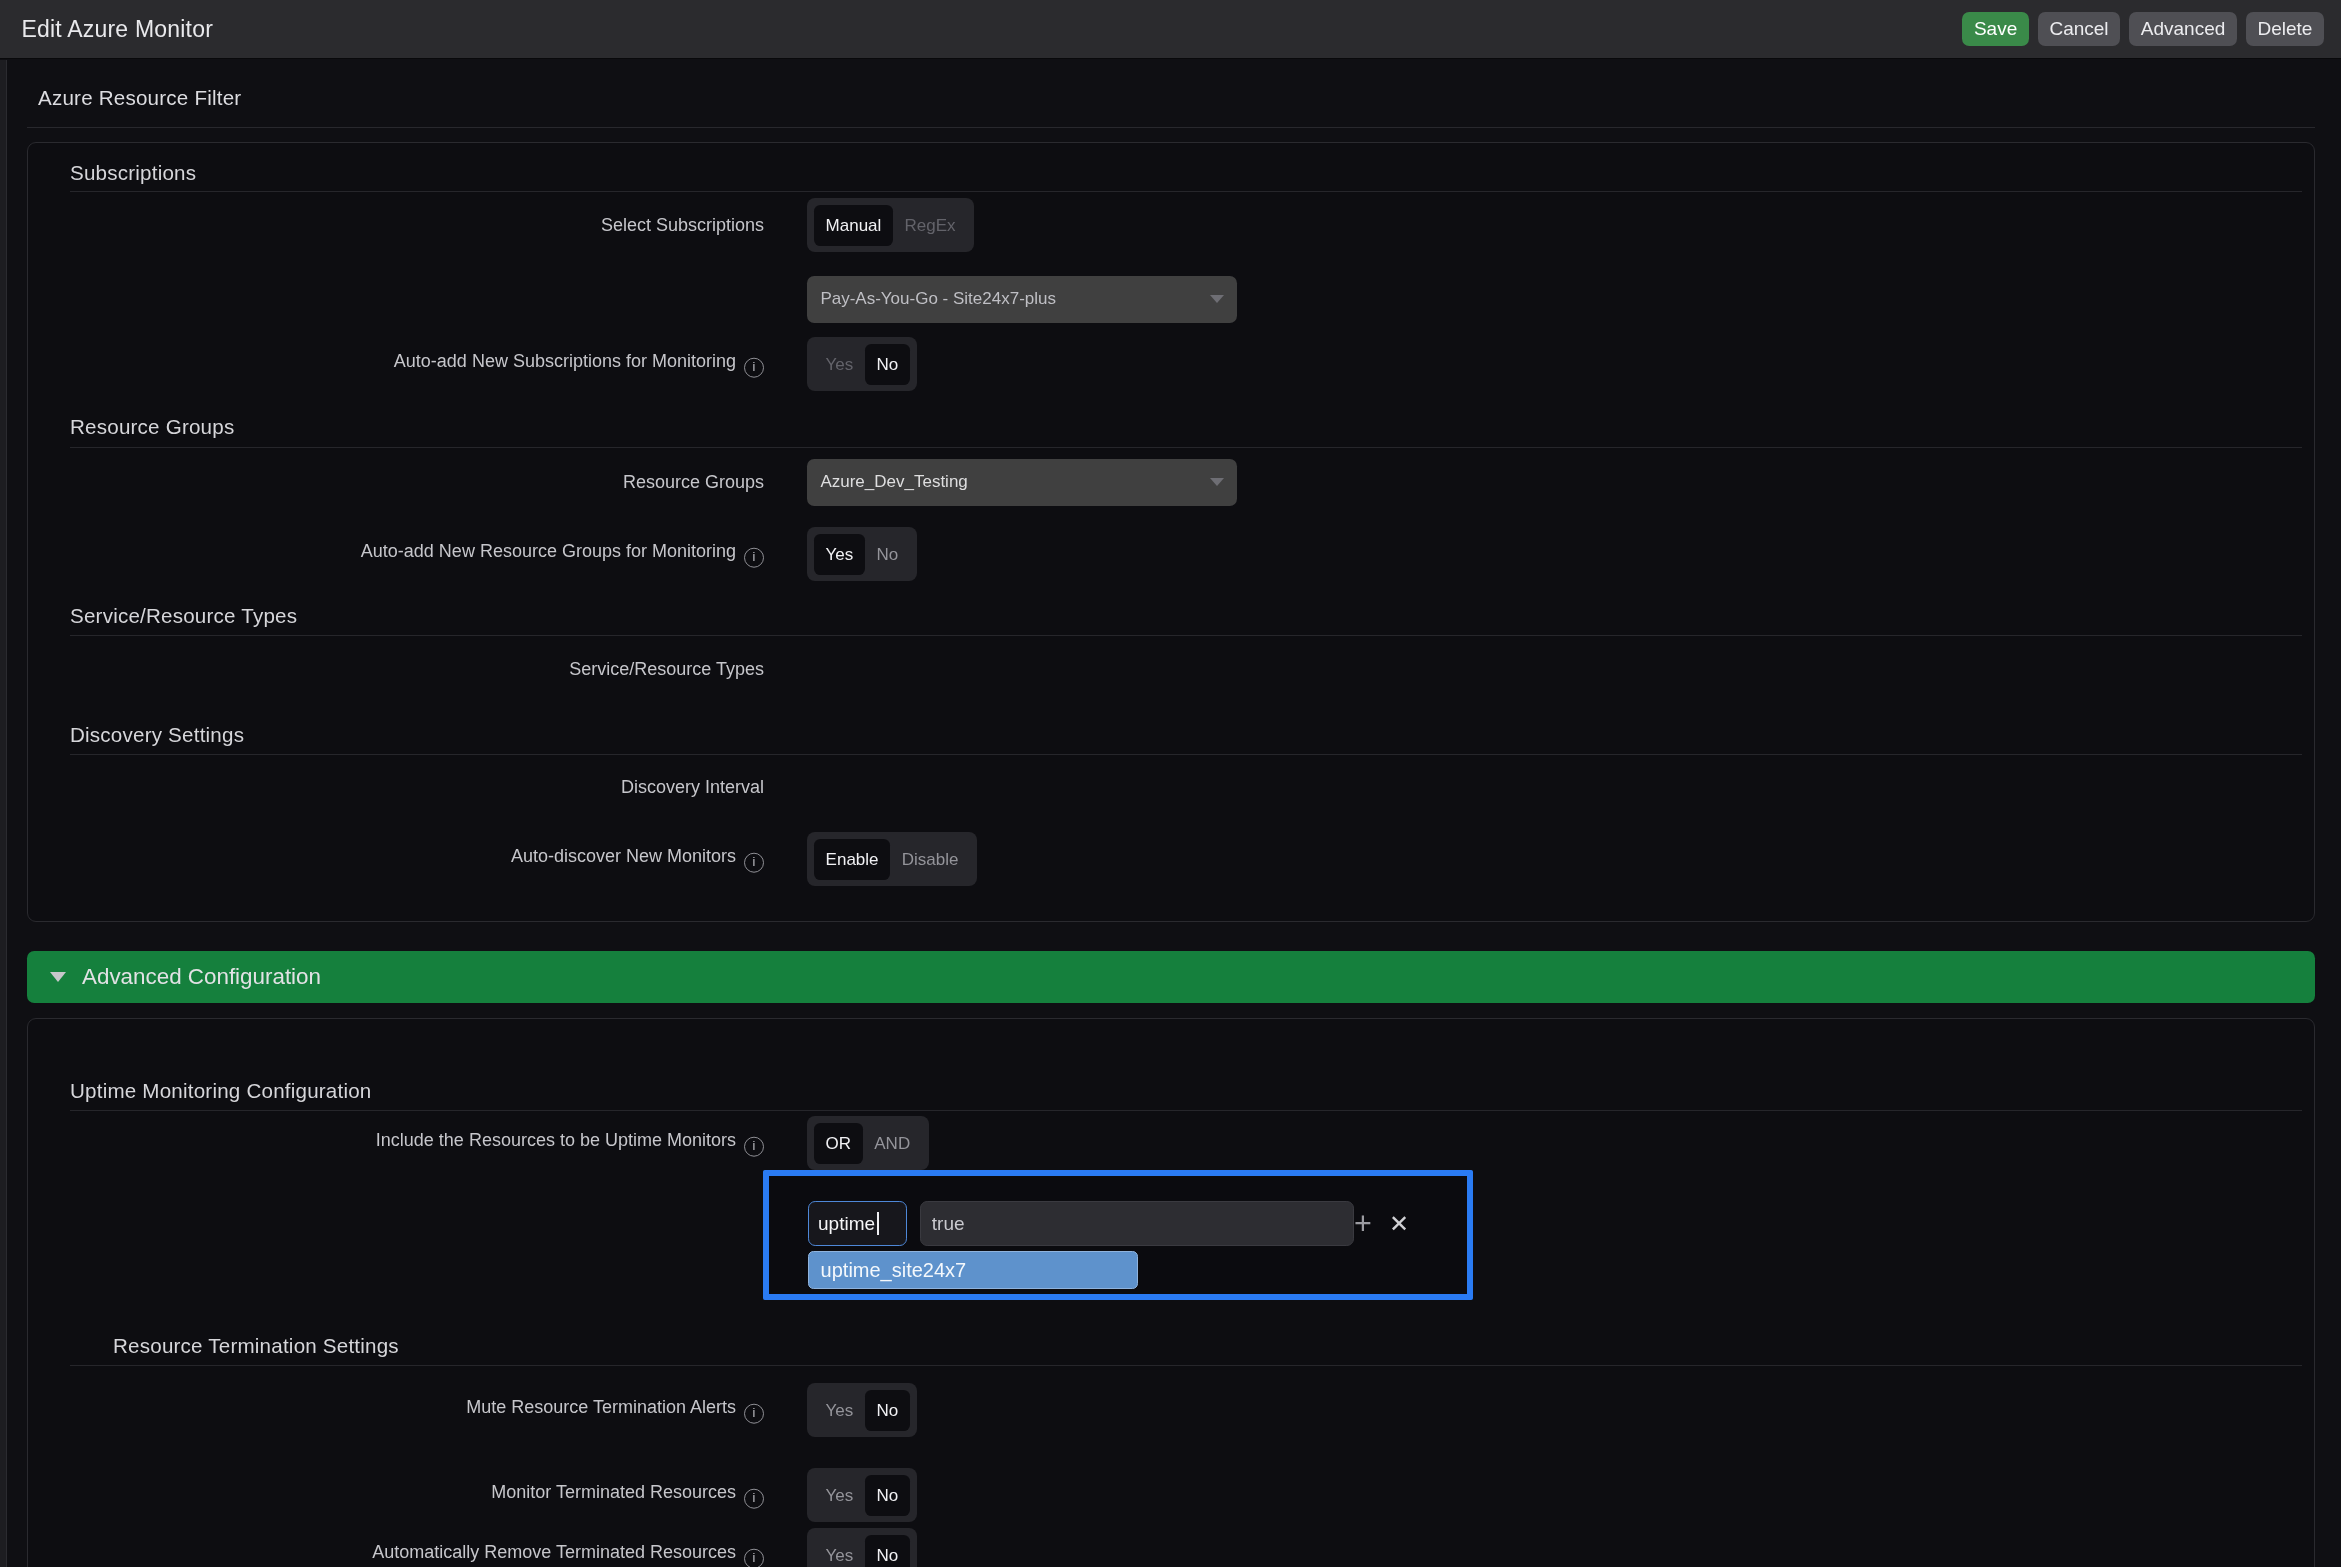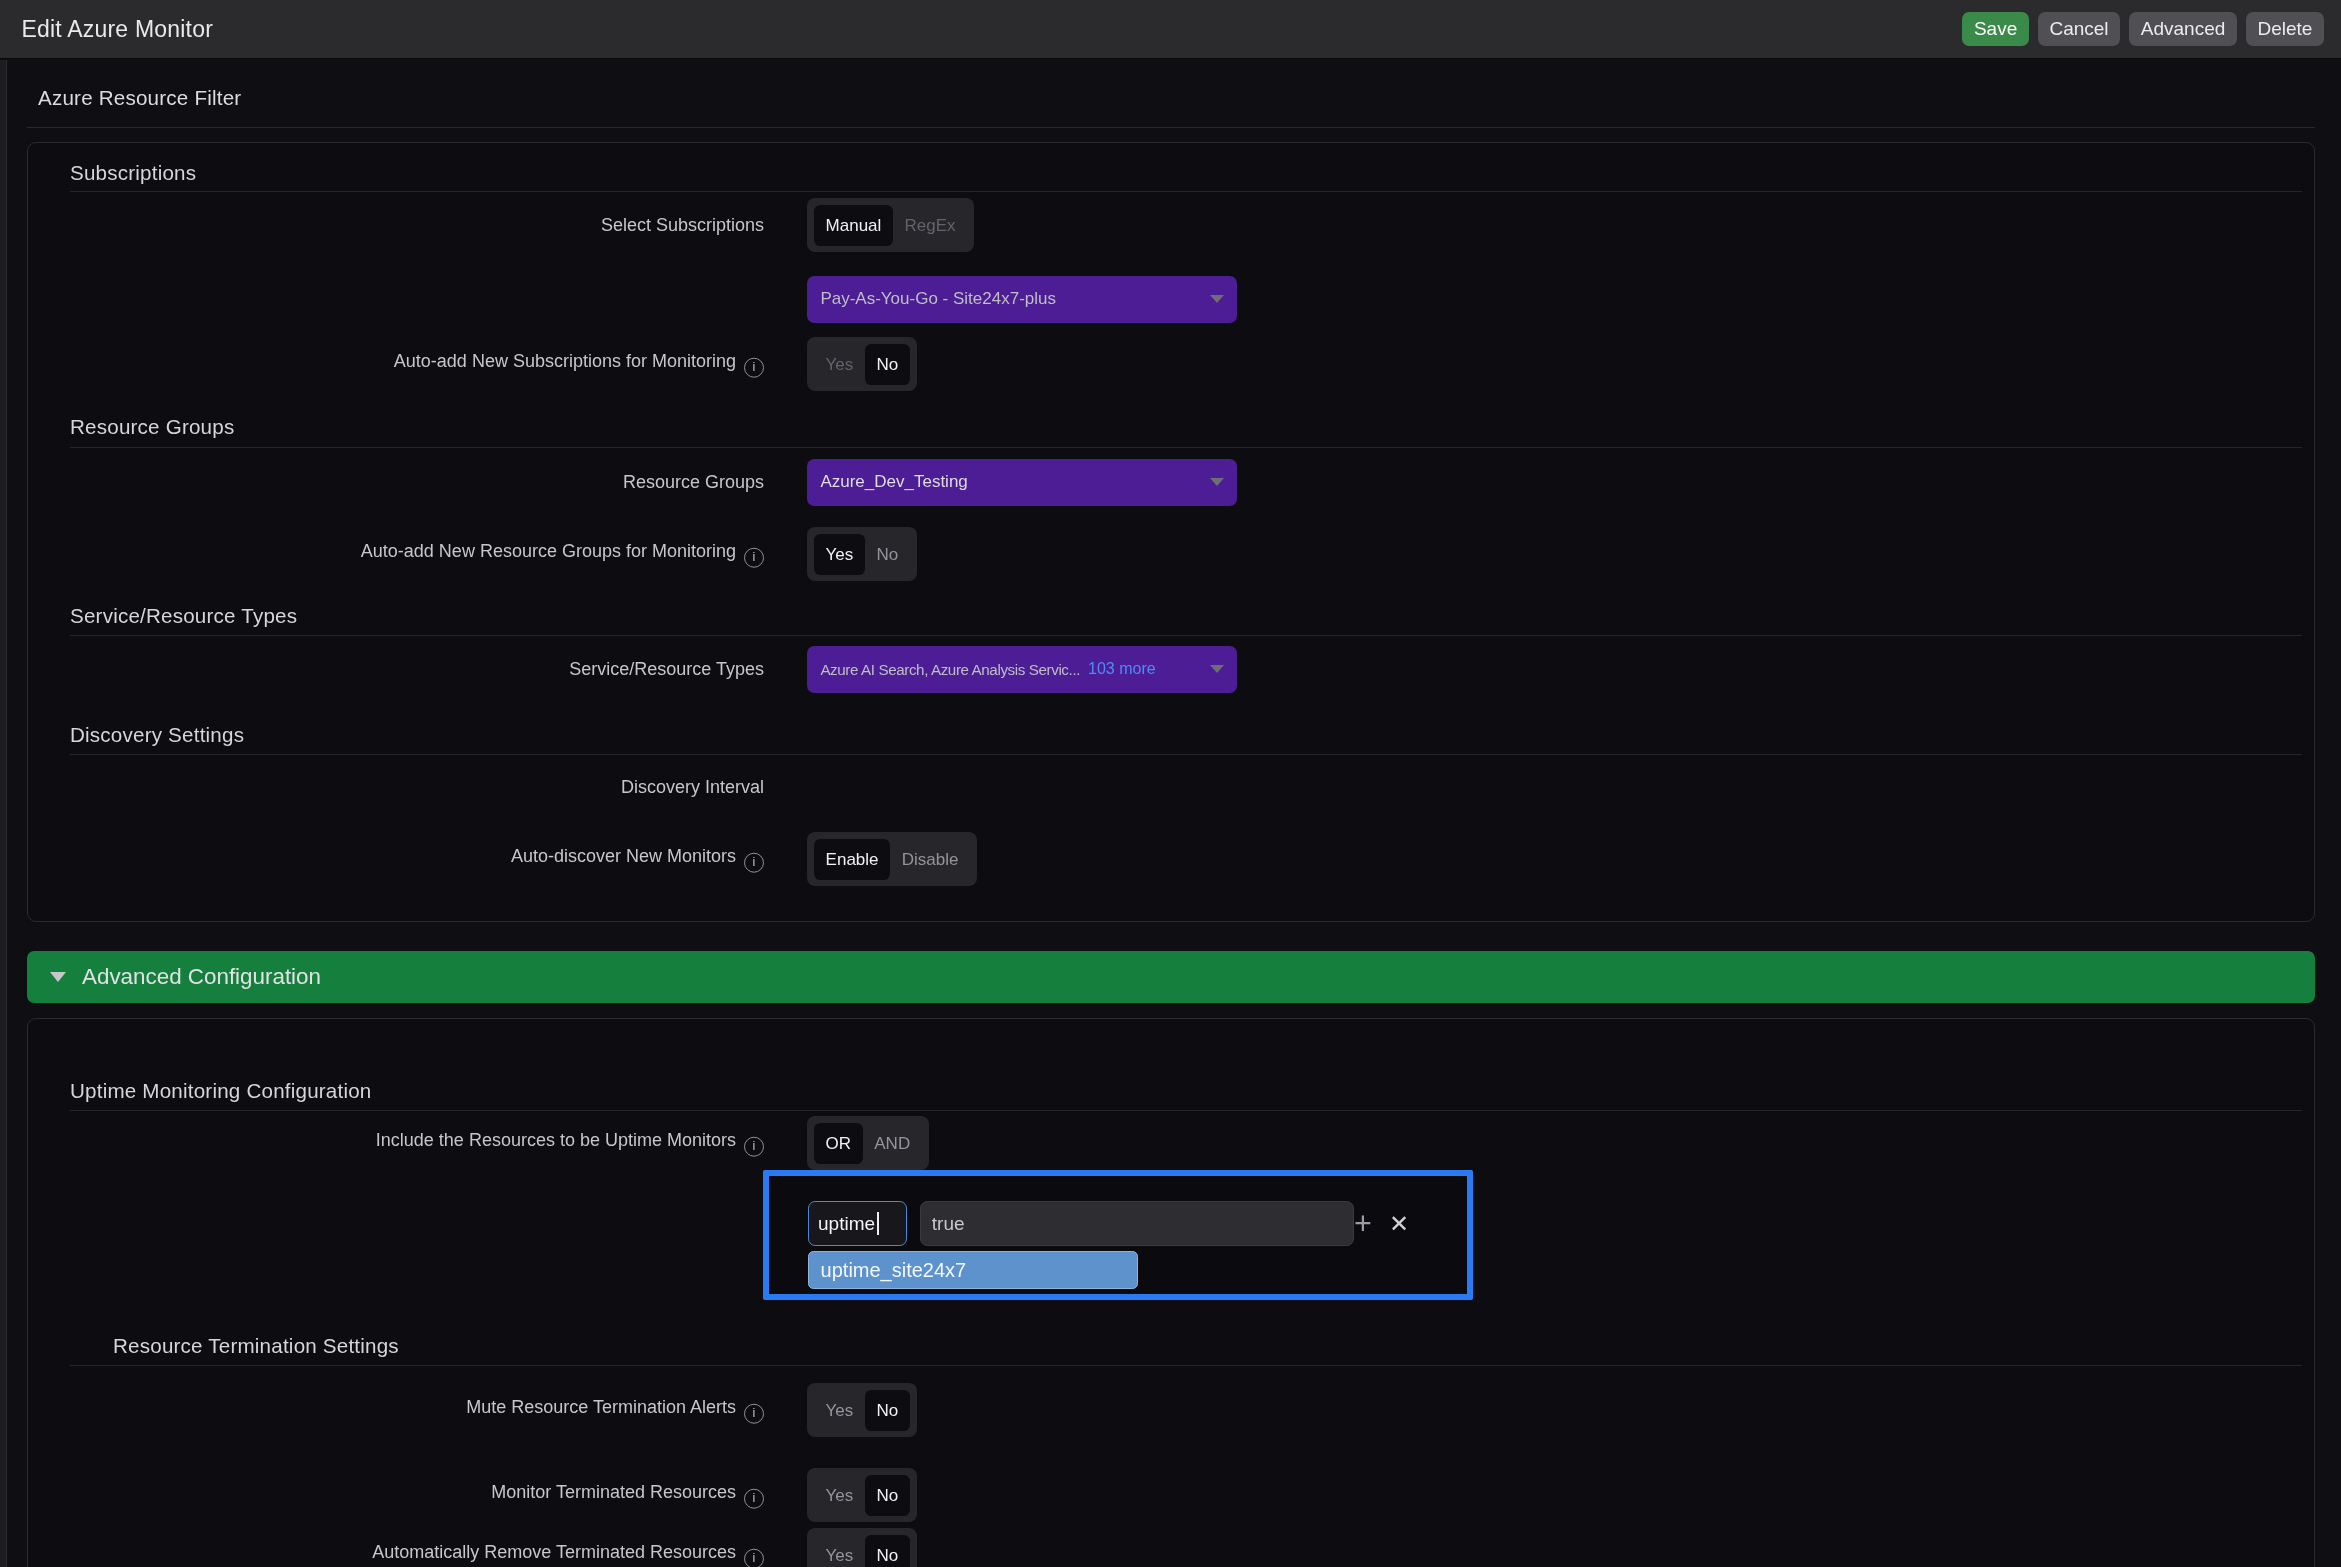--- a/index.html
+++ b/index.html
@@ -86,21 +86,21 @@
   .tg .seg {
     height:41px; line-height:41px; padding:0 11.6px; border-radius:6.3px;
     font-size:17px; color:#94949a; cursor:pointer; white-space:nowrap;
   }
   .tg .seg.sel { background:#0d0d11; color:#f1f1f4; }
   .tg .seg.dim { color:#63636a; }
 
   
   .dd {
     position:relative; width:430px; height:47px; border-radius:7.2px;
-    background:#4c1d95; display:flex; align-items:center;
+    background:#404040; display:flex; align-items:center;
     padding:0 39px 0 13.4px; cursor:pointer;
   }
   .dd .txt { font-size:17px; color:#bfbfc4; white-space:nowrap; overflow:hidden; }
   .dd .txt.bright { color:#dededf; }
   .dd .txt.tight { font-size:15.2px; letter-spacing:-0.4px; }
   .dd .more { font-size:16px; color:#4f8cf7; margin-left:8px; white-space:nowrap; }
   .caret-down {
     position:absolute; right:13.4px; top:50%; transform:translateY(-50%);
     width:0; height:0;
     border-left:7.2px solid transparent; border-right:7.2px solid transparent;
@@ -227,27 +227,20 @@
         <span class="seg">No</span>
       </span>
     </span>
   </div>
 
   <div class="sec-head" style="top:461px">Service/Resource Types</div>
   <div class="sec-div" style="top:492px"></div>
 
   <div class="row" style="top:502px">
     <span class="lbl">Service/Resource Types</span>
-    <span class="ctl">
-      <span class="dd">
-        <span class="txt tight">Azure AI Search, Azure Analysis Servic...</span>
-        <span class="more">103 more</span>
-        <span class="caret-down"></span>
-      </span>
-    </span>
   </div>
 
   <div class="sec-head" style="top:580px">Discovery Settings</div>
   <div class="sec-div" style="top:611px"></div>
 
   <div class="row" style="top:620px">
     <span class="lbl">Discovery Interval</span>
   </div>
 
   <div class="row" style="top:692px">

